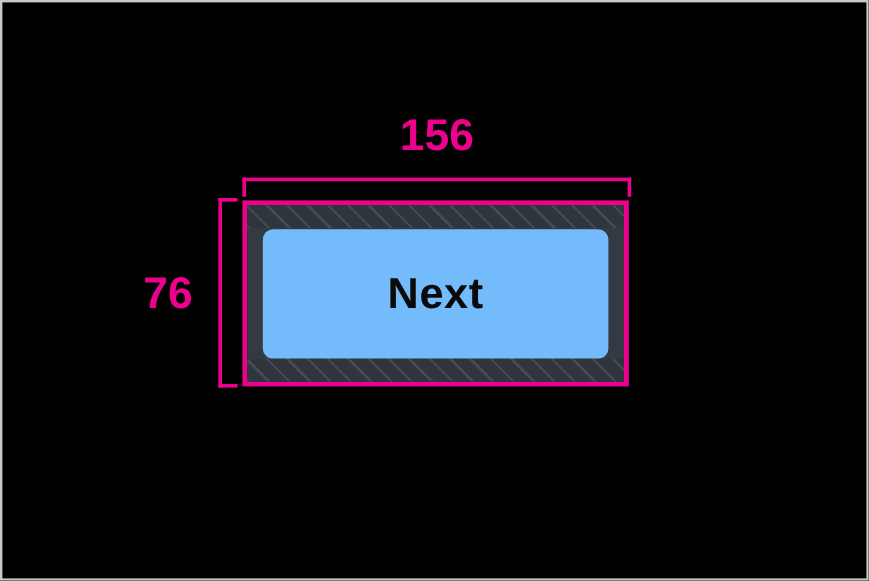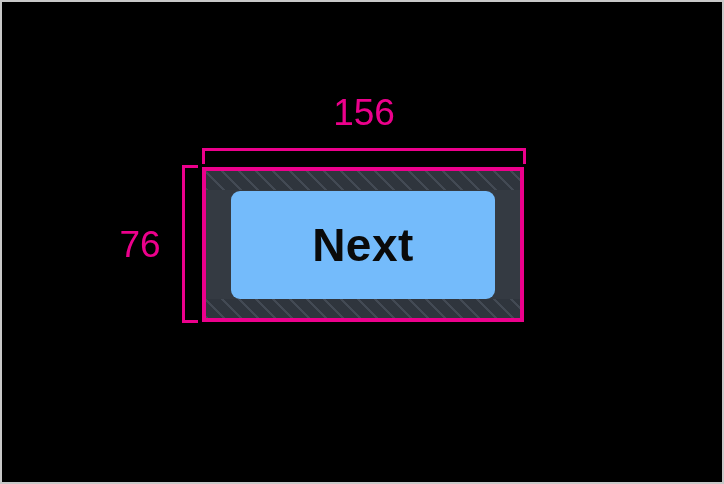--- a/index.html
+++ b/index.html
@@ -17,21 +17,21 @@
     overflow: hidden;
     font-family: "Liberation Sans", sans-serif;
   }
 
   
 
   .dim-label {
     position: absolute;
     color: #ec008c;
     font-family: "Liberation Sans", sans-serif;
-    font-weight: 400;
+    font-weight: 700;
     white-space: nowrap;
     line-height: 1;
     user-select: none;
   }
   #width-label {
     left: 200px;
     top: 92px;
     width: 324px;
     text-align: center;
     font-size: 37px;
@@ -112,31 +112,31 @@
       #2f353d 2px,
       #2f353d 12px
     );
   }
   #pad-top    { top: 0; }
   #pad-bottom { bottom: 0; }
 
   
   #next-button {
     position: relative;
-    width: 264px;
+    width: 288px;
     height: 108px;
     margin: 0 auto;
     background: #74bbfb;
     border-radius: 9px;
     display: flex;
     align-items: center;
     justify-content: center;
     color: #0a0a0a;
     font-family: "Liberation Sans", sans-serif;
-    font-size: 46px;
+    font-size: 36px;
     font-weight: bold;
     letter-spacing: 0.5px;
     user-select: none;
   }
 </style>
 </head>
 <body>
 
 <div id="root">
 

